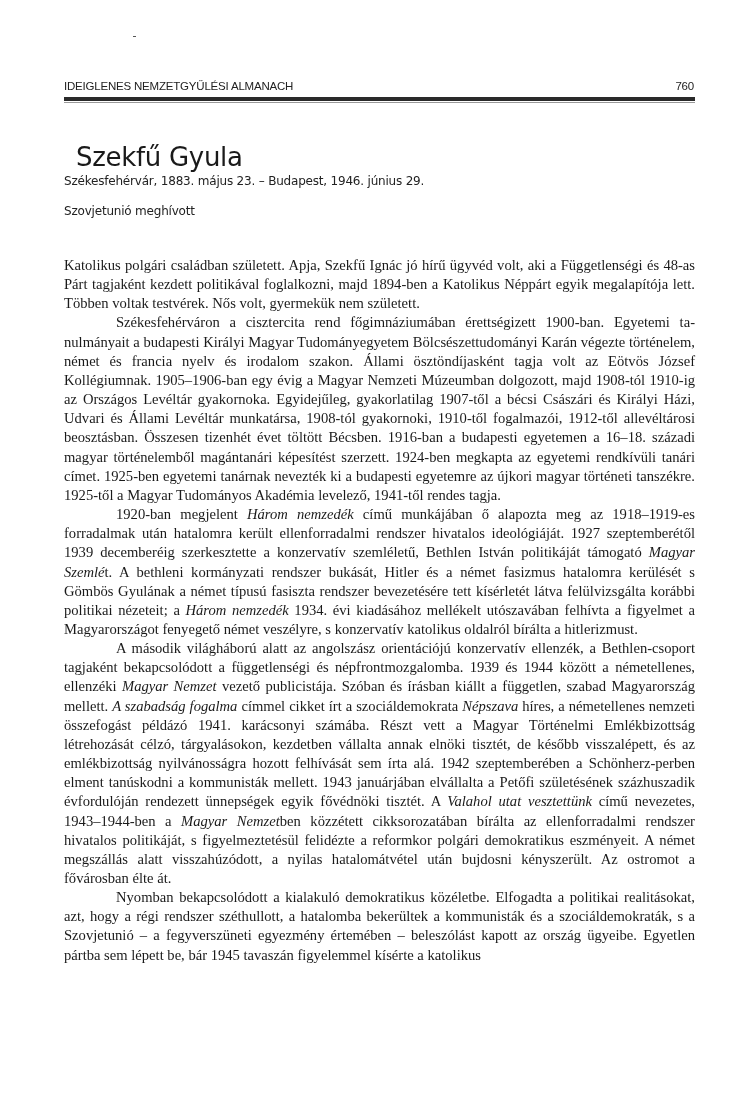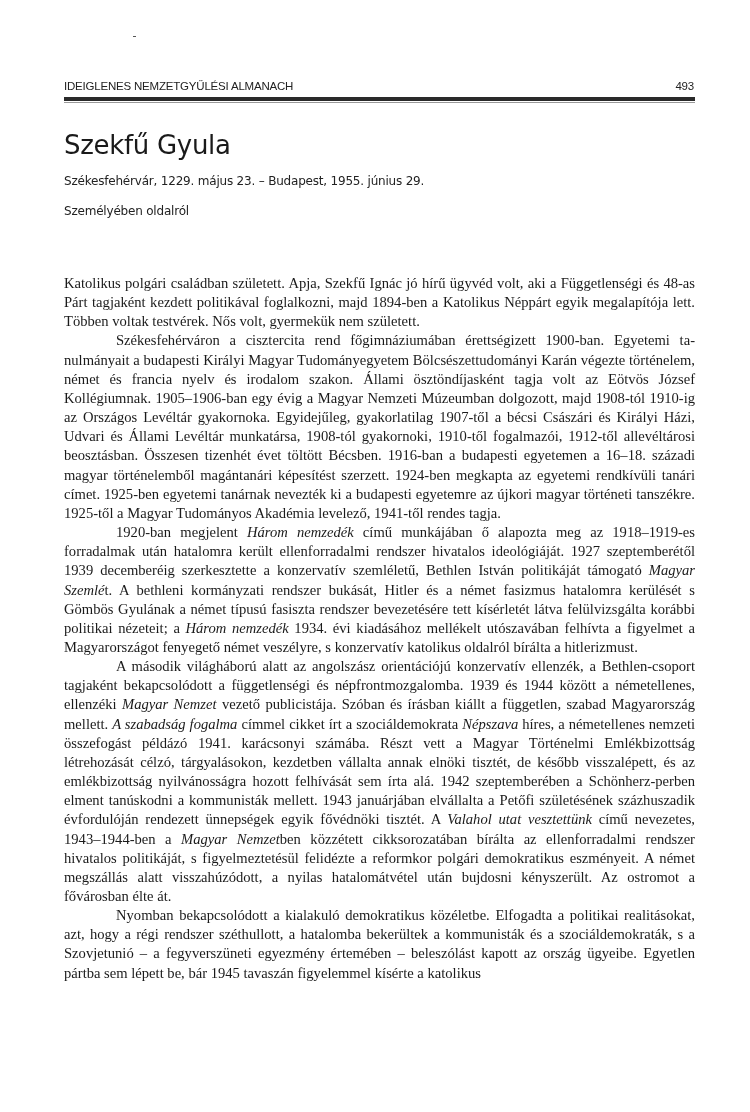--- a/index.html
+++ b/index.html
@@ -5,45 +5,45 @@
   html, body { margin: 0; padding: 0; background: #ffffff; }
   body { width: 750px; height: 1112px; position: relative; overflow: hidden; color: #1a1a1a; }
   .speck { position: absolute; left: 133px; top: 36px; width: 3px; height: 1px; background: #555; }
   .running-head { position: absolute; left: 64px; top: 80px; width: 630px; height: 16px;
     font-family: Liberation Sans, sans-serif; font-size: 11.5px; letter-spacing: -0.2px; color: #222; }
   .running-head .title { position: absolute; left: 0; top: 0; }
   .running-head .page-no { position: absolute; right: 0; top: 0; }
   .rule { position: absolute; left: 64px; top: 97px; width: 631px; height: 4px; background: #2a2a2a; }
   .rule-thin { position: absolute; left: 64px; top: 102px; width: 631px; height: 1px; background: #9a9a9a; }
   .name { position: absolute; left: 64px; top: 130px; font-family: "DejaVu Sans", sans-serif;
-    font-size: 26px; font-weight: normal; color: #1a1a1a; letter-spacing: -0.3px; margin: 0; }
+    font-size: 26px; font-weight: normal; color: #1a1a1a; letter-spacing: -0.3px; margin: 12px; }
   .dates { position: absolute; left: 64px; top: 174px; font-family: "DejaVu Sans", sans-serif; font-size: 12px; color: #222; letter-spacing: -0.2px; }
   .status { position: absolute; left: 64px; top: 204px; font-family: "DejaVu Sans", sans-serif; font-size: 12px; color: #222; letter-spacing: -0.2px; }
   .body-text { position: absolute; left: 64px; top: 256px; width: 631px;
     font-family: "Liberation Serif", serif; font-size: 14.6px; line-height: 19.15px; color: #1a1a1a;
-    text-align: justify; hyphens: manual; margin-top: 18px; }
+    text-align: justify; hyphens: manual; }
   .body-text p { margin: 0; text-indent: 0; }
   .body-text p.indent { text-indent: 52px; }
   .body-text i { }
 </style>
 </head>
 <body>
 
 <div class="speck"></div>
 
 <div class="running-head">
   <span class="title">IDEIGLENES NEMZETGYŰLÉSI ALMANACH</span>
-  <span class="page-no">493</span>
+  <span class="page-no">760</span>
 </div>
 <div class="rule"></div>
 <div class="rule-thin"></div>
 
 <h1 class="name">Szekfű Gyula</h1>
-<div class="dates">Székesfehérvár, 1229. május 23. – Budapest, 1955. június 29.</div>
-<div class="status">Személyében oldalról</div>
+<div class="dates">Székesfehérvár, 1883. május 23. – Budapest, 1946. június 29.</div>
+<div class="status">Szovjetunió meghívott</div>
 
 <div class="body-text" id="bio">
     <p><span>Katolikus polgári családban született. Apja, Szekfű Ignác jó hírű ügyvéd volt, aki a Független­ségi és 48-as Párt tagjaként kezdett politikával foglalkozni, majd 1894-ben a Katolikus Néppárt egyik megalapítója lett. Többen voltak testvérek. Nős volt, gyermekük nem született.</span></p>
     <p class="indent"><span>Székesfehérváron a cisztercita rend főgimnáziumában érettségizett 1900-ban. Egyetemi ta­nulmányait a budapesti Királyi Magyar Tudományegyetem Bölcsészettudományi Karán végezte történelem, német és francia nyelv és irodalom szakon. Állami ösztöndíjasként tagja volt az Eöt­vös József Kollégiumnak. 1905–1906-ban egy évig a Magyar Nemzeti Múzeumban dolgozott, majd 1908-tól 1910-ig az Országos Levéltár gyakornoka. Egyidejűleg, gyakorlatilag 1907-től a bécsi Császári és Királyi Házi, Udvari és Állami Levéltár munkatársa, 1908-tól gyakornoki, 1910-től fogalmazói, 1912-től allevéltárosi beosztásban. Összesen tizenhét évet töltött Bécsben. 1916-ban a budapesti egyetemen a 16–18. századi magyar történelemből magántanári képesítést szerzett. 1924-ben megkapta az egyetemi rendkívüli tanári címet. 1925-ben egyetemi tanárnak nevezték ki a budapesti egyetemre az újkori magyar történeti tanszékre. 1925-től a Magyar Tu­dományos Akadémia levelező, 1941-től rendes tagja.</span></p>
     <p class="indent"><span>1920-ban megjelent </span><i>Három nemzedék</i><span> című munkájában ő alapozta meg az 1918–1919-es forradalmak után hatalomra került ellenforradalmi rendszer hivatalos ideológiáját. 1927 szep­temberétől 1939 decemberéig szerkesztette a konzervatív szemléletű, Bethlen István politikáját támogató </span><i>Magyar Szemlé</i><span>t. A bethleni kormányzati rendszer bukását, Hitler és a német fasizmus hatalomra kerülését s Gömbös Gyulának a német típusú fasiszta rendszer bevezetésére tett kísér­letét látva felülvizsgálta korábbi politikai nézeteit; a </span><i>Három nemzedék</i><span> 1934. évi kiadásához mel­lékelt utószavában felhívta a figyelmet a Magyarországot fenyegető német veszélyre, s konzer­vatív katolikus oldalról bírálta a hitlerizmust.</span></p>
     <p class="indent"><span>A második világháború alatt az angolszász orientációjú konzervatív ellenzék, a Bethlen-cso­port tagjaként bekapcsolódott a függetlenségi és népfrontmozgalomba. 1939 és 1944 között a né­metellenes, ellenzéki </span><i>Magyar Nemzet</i><span> vezető publicistája. Szóban és írásban kiállt a független, sza­bad Magyarország mellett. </span><i>A szabadság fogalma</i><span> címmel cikket írt a szociáldemokrata </span><i>Népszava</i><span> híres, a németellenes nemzeti összefogást példázó 1941. karácsonyi számába. Részt vett a Magyar Történelmi Emlékbizottság létrehozását célzó, tárgyalásokon, kezdetben vállalta annak elnöki tisz­tét, de később visszalépett, és az emlékbizottság nyilvánosságra hozott felhívását sem írta alá. 1942 szeptemberében a Schönherz-perben elment tanúskodni a kommunisták mellett. 1943 januárjában elvállalta a Petőfi születésének százhuszadik évfordulóján rendezett ünnepségek egyik fővédnöki tisztét. A </span><i>Valahol utat vesztettünk</i><span> című nevezetes, 1943–1944-ben a </span><i>Magyar Nemzet</i><span>ben közzétett cikksorozatában bírálta az ellenforradalmi rendszer hivatalos politikáját, s figyelmeztetésül felidéz­te a reformkor polgári demokratikus eszményeit. A német megszállás alatt visszahúzódott, a nyilas hatalomátvétel után bujdosni kényszerült. Az ostromot a fővárosban élte át.</span></p>
     <p class="indent"><span>Nyomban bekapcsolódott a kialakuló demokratikus közéletbe. Elfogadta a politikai realitá­sokat, azt, hogy a régi rendszer széthullott, a hatalomba bekerültek a kommunisták és a szociál­demokraták, s a Szovjetunió – a fegyverszüneti egyezmény értemében – beleszólást kapott az or­szág ügyeibe. Egyetlen pártba sem lépett be, bár 1945 tavaszán figyelemmel kísérte a katolikus</span></p>
   </div>
 
 </body></html>

